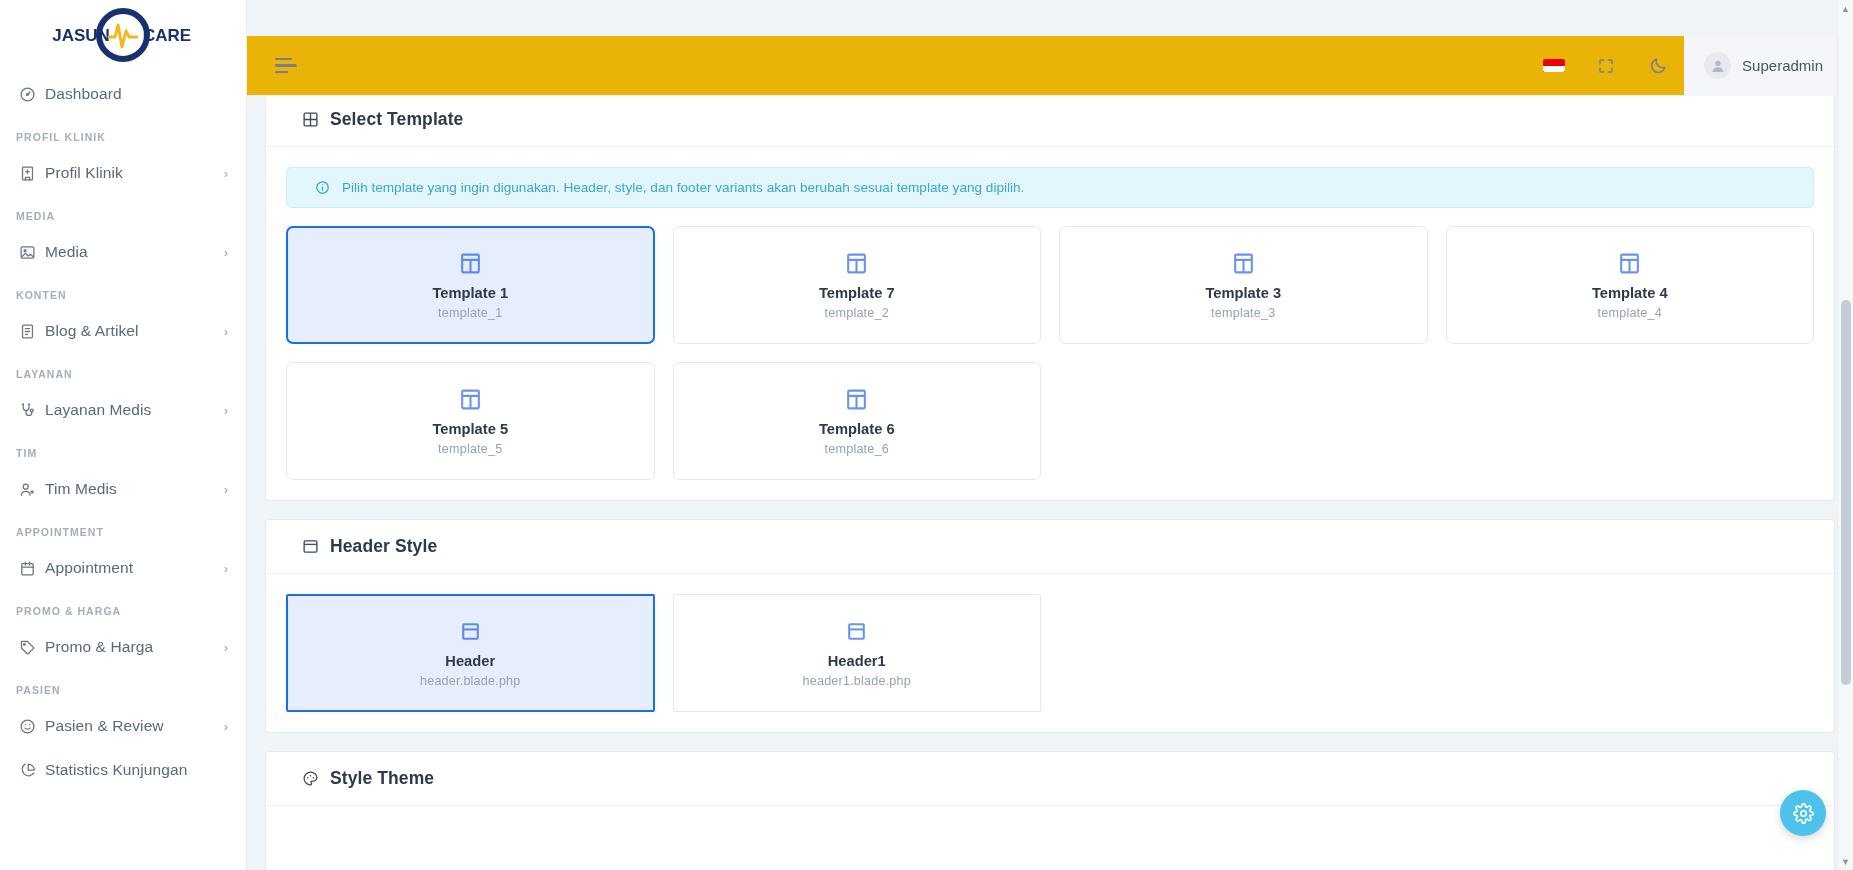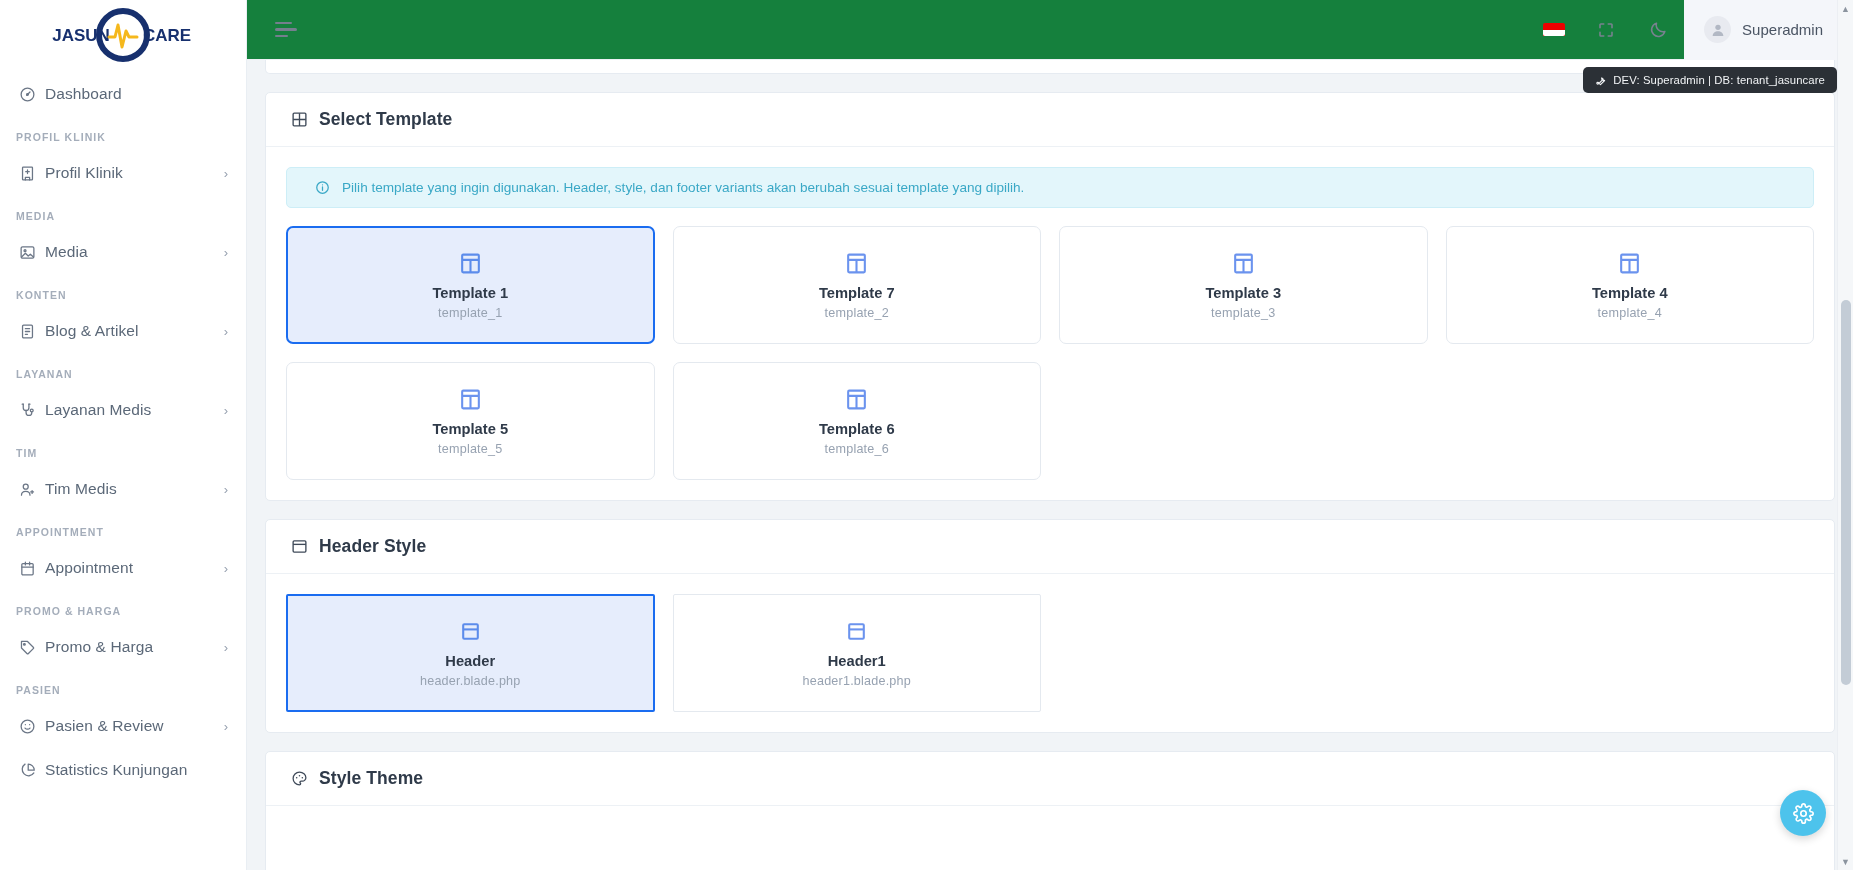--- a/index.html
+++ b/index.html
@@ -34,24 +34,24 @@
     color: #5b6878; font-size: 15.5px;
     cursor: pointer; position: relative;
   }
   .nav-item .ic { width: 26px; display: flex; align-items: center; color: #6b7686; flex: 0 0 26px; }
   .nav-item .lbl { flex: 1 1 auto; letter-spacing: .1px; }
   .nav-item .chev { color: #97a1b0; font-size: 13px; line-height: 1; }
 
   
   .main { flex: 1 1 auto; height: 870px; position: relative; background: #f1f4f7; overflow: hidden; }
   .topbar {
-    height: 60px; background: #15803d;
+    height: 60px; background: #eab308;
     display: flex; align-items: center;
     border-bottom: 1px solid #edf1f5;
-    position: relative; z-index: 5;
+    position: relative; z-index: 5; margin-top: 36px;
   }
   .hamburger { margin-left: 22px; cursor: pointer; display:flex; flex-direction:column; gap:4px; padding:6px; }
   .hamburger i { display:block; height:2.6px; background:#757f8e; border-radius:2px; }
   .hamburger i:nth-child(1){ width:17px; }
   .hamburger i:nth-child(2){ width:22px; }
   .hamburger i:nth-child(3){ width:13px; }
   .topbar-right { margin-left: auto; display: flex; align-items: center; height: 60px; }
   .tb-btn { width: 52px; height: 60px; display: flex; align-items: center; justify-content: center; cursor: pointer; color: #78818f; }
   .flag { width: 22px; height: 13px; background: #ee0000; border-radius: 2px 2px 0 0; position: relative; }
   .flag::after { content:""; position:absolute; left:0; right:0; top:7px; bottom:0; background:#ffffff; border-radius:0 0 2px 2px;}
@@ -73,21 +73,21 @@
   }
 
   
   .scrollarea { position: absolute; top:60px; left:0; right:0; bottom:0; overflow:hidden; }
   .content { padding: 0 18px 20px 18px; }
 
   .card { background: #ffffff; border: 1px solid #e6ebf1; border-radius: 5px; margin-bottom: 18px; }
   .card-partial { height: 14px; margin-bottom: 18px; border-radius: 0 0 5px 5px; border-top: none; }
   .card-head {
     display: flex; align-items: center; gap: 11px;
-    padding: 16px 25px; border-bottom: 1px solid #edf1f5;
+    padding: 16px 36px; border-bottom: 1px solid #edf1f5;
     font-size: 17.5px; font-weight: 700; color: #2f3a49; letter-spacing: .1px;
   }
   .card-head .hic { color: #3f4a59; display: flex; }
   .card-body { padding: 20px; }
 
   .alert-info {
     background: #e3f6fb; border: 1px solid #cdeef7;
     border-radius: 5px; padding: 12px 28px;
     display: flex; align-items: center; gap: 12px;
     color: #3aa8c6; font-size: 13.6px; margin-bottom: 18px;
@@ -286,27 +286,20 @@
             <svg width="16" height="16" viewBox="0 0 24 24" fill="currentColor">
               <circle cx="12" cy="8" r="4"></circle>
                 <path d="M4 21c0-4.4 3.6-7 8-7s8 2.6 8 7z"></path>
             </svg>
           </span>
           <span class="user-name">Superadmin</span>
         </div>
       </div>
     </header>
 
-    <div class="tooltip">
-      <svg width="11" height="11" viewBox="0 0 24 24" fill="none" stroke="currentColor" stroke-width="2.4" stroke-linecap="round" stroke-linejoin="round">
-        <path d="M14.7 6.3a4 4 0 0 0 5.1 5.1L21 12l-9 9-3-3 9-9z"></path>
-          <circle cx="6" cy="18" r="2"></circle>
-      </svg>
-      <span>DEV: Superadmin | DB: tenant_jasuncare</span>
-    </div>
 
     <div class="scrollarea">
       <div class="content">
 
         <div class="card card-partial"></div>
 
         <section class="card">
           <div class="card-head">
             <span class="hic">
               <svg width="17" height="17" viewBox="0 0 24 24" fill="none" stroke="currentColor" stroke-width="1.9">

